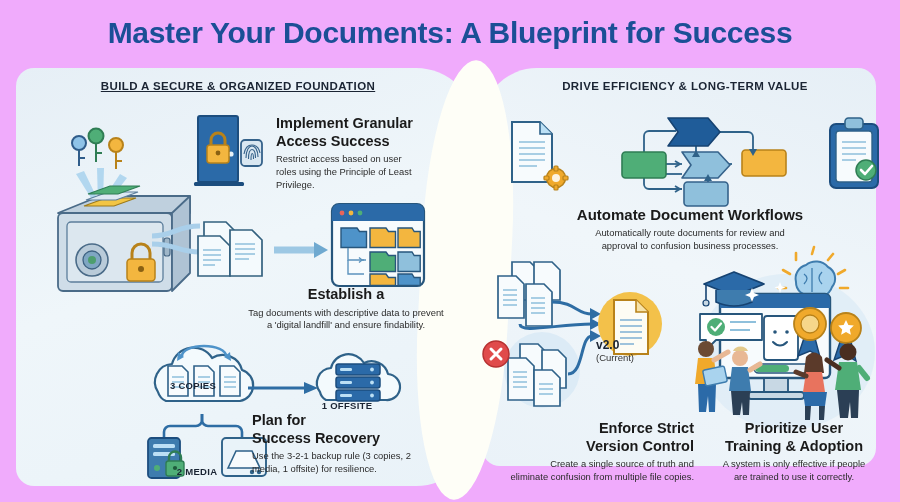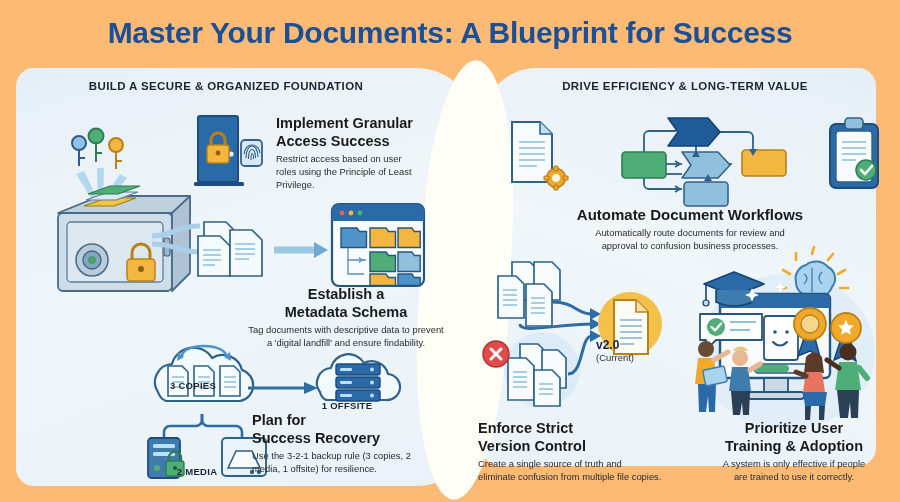--- a/index.html
+++ b/index.html
@@ -2,21 +2,21 @@
 <html><head>
 <meta charset="utf-8">
 <style>
   * { box-sizing: border-box; margin: 0; padding: 0; }
   html, body {
     width: 900px; height: 502px;
     font-family: "Liberation Sans", sans-serif;
     background: #FEFEF7;
     overflow: hidden;
   }
-  #stage { position: relative; width: 900px; height: 502px; background: #fdba74; }
+  #stage { position: relative; width: 900px; height: 502px; background: #f0abfc; }
 
   
   .title {
     position: absolute; left: 0; top: 16px; width: 900px;
     text-align: center;
     font-size: 30px; font-weight: bold; letter-spacing: -0.3px;
     color: #1B4F96;
   }
 
   
@@ -37,21 +37,21 @@
     background: #FEFEF7;
     border-radius: 50% / 40%;
     transform: rotate(3deg);
   }
 
   .band {
     position: absolute; text-align: center;
     font-size: 11.5px; font-weight: bold; letter-spacing: 0.4px;
     color: #1A2433; text-transform: uppercase;
   }
-  .band-left  { left: 16px; top: 80px; width: 420px; }
+  .band-left  { left: 28px; top: 80px; width: 420px; text-decoration: underline; }
   .band-right { left: 500px; top: 80px; width: 370px; }
 
   
   .blk { position: absolute; }
   .h2 { font-size: 14.5px; font-weight: bold; color: #1A1A1A; line-height: 1.22; }
   .bd { font-size: 9.4px; color: #2B2B2B; line-height: 1.35; margin-top: 3px; }
   .cap { position: absolute; font-size: 9.5px; font-weight: bold; color: #1A2433;
          text-align: center; letter-spacing: 0.3px; }
   .vlab { position:absolute; text-align:left; }
   .vlab .v { font-size: 12px; font-weight: bold; color:#1A2433; }
@@ -203,21 +203,20 @@
         <path d="M18 46 v12 h16"></path>
         <path d="M18 58 v14 h16"></path>
         <path d="M32 58 l4 0 M32 58 l-3 -2.5 M32 58 l-3 2.5"></path>
       </g>
     </svg>
   </div>
 
   <div class="blk" style="left:246px; top:286px; width:200px; text-align:center;">
     <div class="h2">
       <span>Establish a</span><br>
-      <span>Metadata Schema</span>
     </div>
     <div class="bd">Tag documents with descriptive data to prevent a 'digital landfill' and ensure findability.</div>
   </div>
 
   <div class="art" style="left:138px; top:344px;">
     <svg width="250" height="130" viewBox="0 0 250 130">
 
       <g>
         <path d="M20 48 a18 18 0 0 1 14-28 a22 22 0 0 1 40-6 a20 20 0 0 1 30 12 a16 16 0 0 1 -2 31 h-74 a14 14 0 0 1 -8 -9 Z" fill="#F3FAFD" stroke="#2F6289" stroke-width="2.2" stroke-linejoin="round"></path>
       </g>
@@ -415,21 +414,21 @@
         </g>
       </g>
     </svg>
   </div>
 
   <div class="vlab" style="left:596px; top:338px; width:80px;">
     <div class="v">v2.0</div>
     <div class="c">(Current)</div>
   </div>
 
-  <div class="blk" style="left:478px; top:420px; width:216px; text-align:left;">
+  <div class="blk" style="left:478px; top:420px; width:216px; text-align:right;">
     <div class="h2">
       <span>Enforce Strict</span><br>
       <span>Version Control</span>
     </div>
     <div class="bd">
       <span>Create a single source of truth and</span><br>
       <span>eliminate confusion from multiple file copies.</span>
     </div>
   </div>
 

